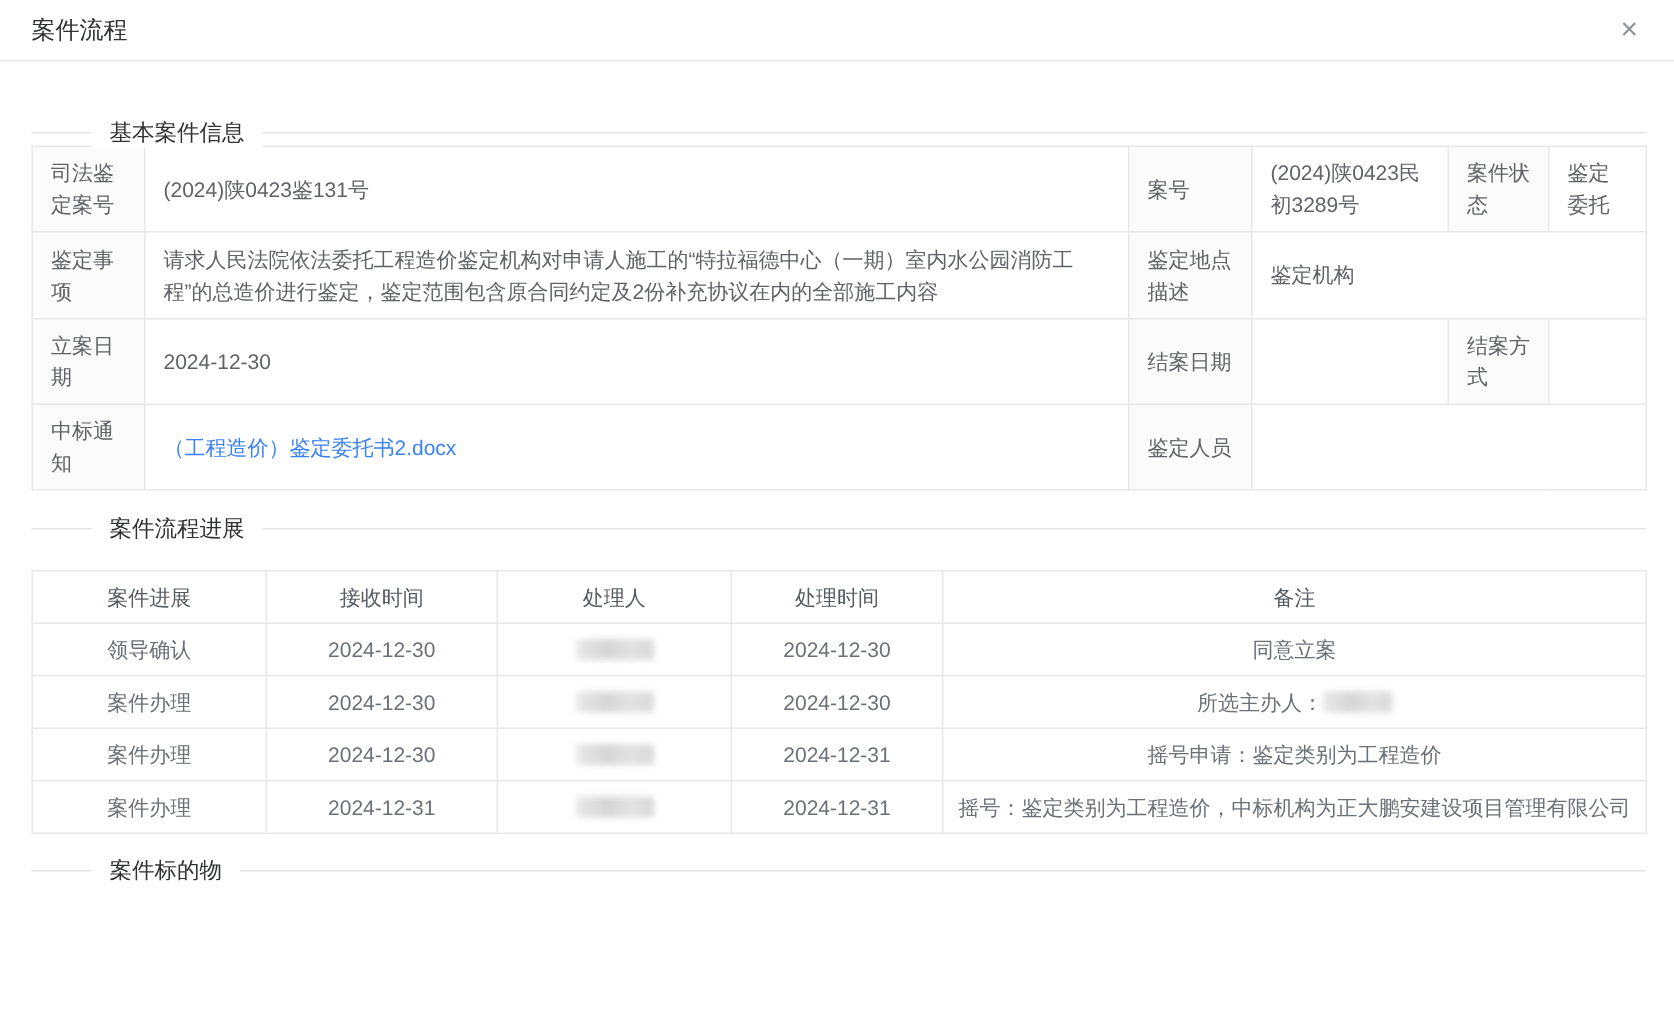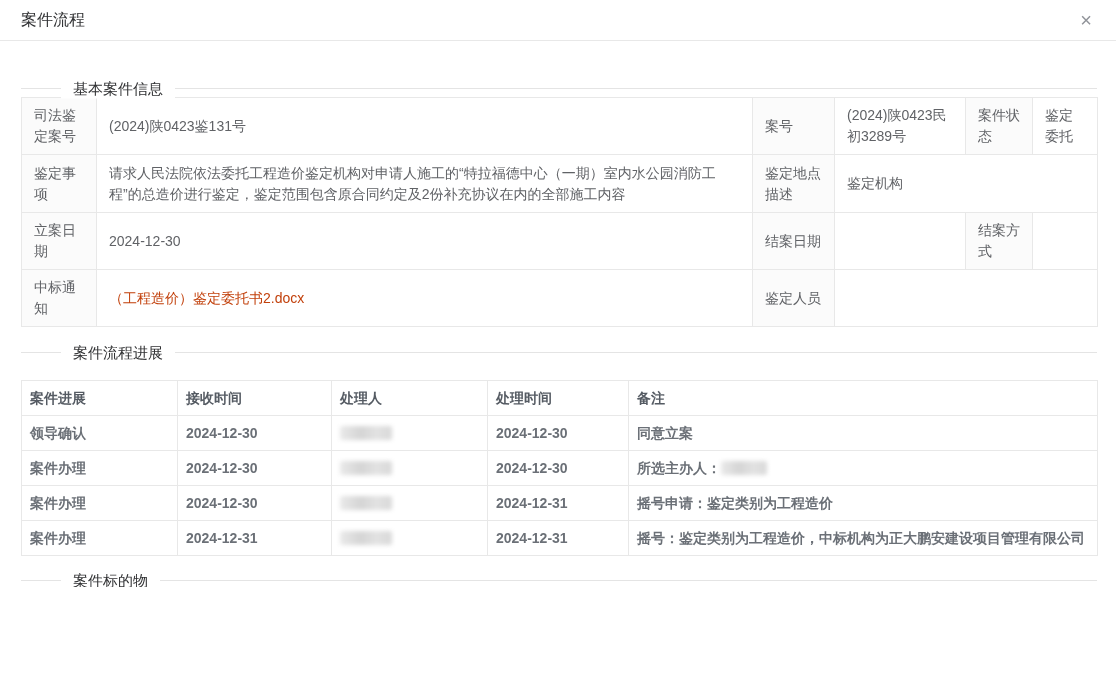--- a/index.html
+++ b/index.html
@@ -73,30 +73,29 @@
   }
 
   
   .info-table { margin-top: 8px; }
   .info-table td { padding: 7px 12px; text-align: left; vertical-align: middle; }
   .info-table td.label { background: #fbfbfb; color: #606266; }
   .info-table tr.r1 { height: 57px; }
   .info-table tr.r2 { height: 58px; }
   .info-table tr.r3 { height: 52px; }
   .info-table tr.r4 { height: 55px; }
-  .file-link { color: #c2410c; cursor: pointer; text-decoration: none; }
+  .file-link { color: #3b82f6; cursor: pointer; text-decoration: none; }
 
   
   .progress-table { margin-top: 27px; }
   .progress-table th, .progress-table td {
     height: 35px;
     padding: 0 8px;
-    text-align: left;
+    text-align: center;
     vertical-align: middle;
-    font-weight: bold;
   }
   .progress-table th { color: #555b63; }
   .progress-table td { color: #6b7077; }
 
   
   .subject-table { margin-top: 26px; }
   .subject-table th {
     height: 35px;
     padding: 0 8px;
     text-align: center;

